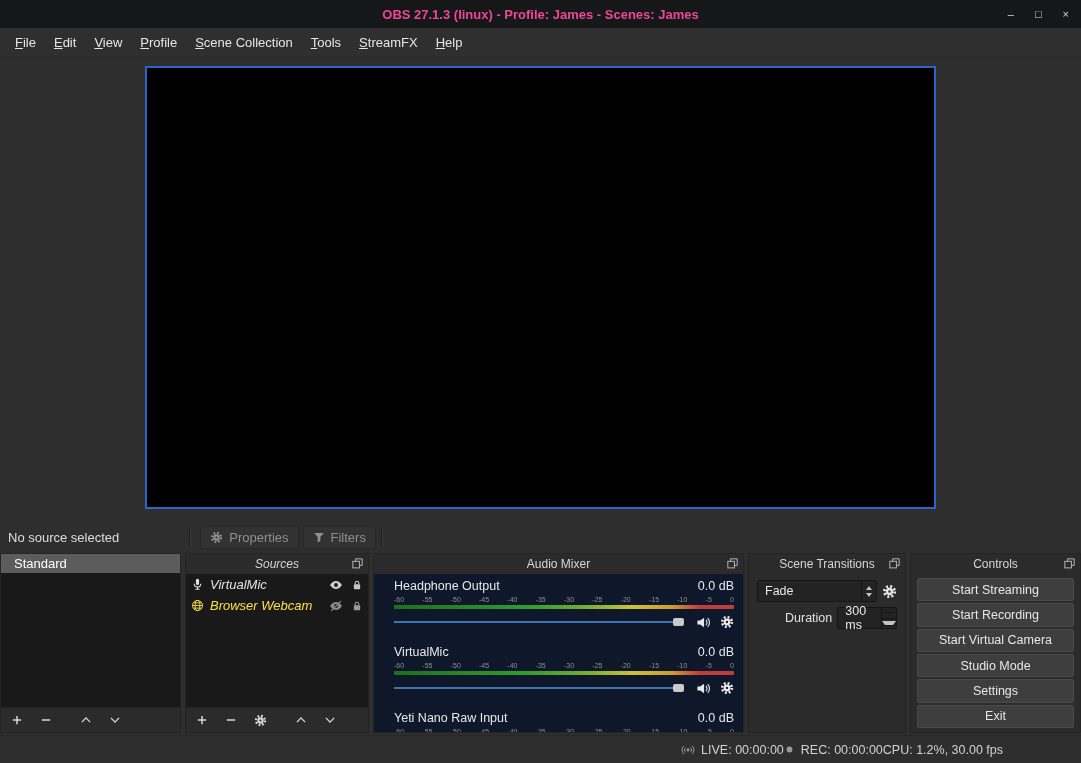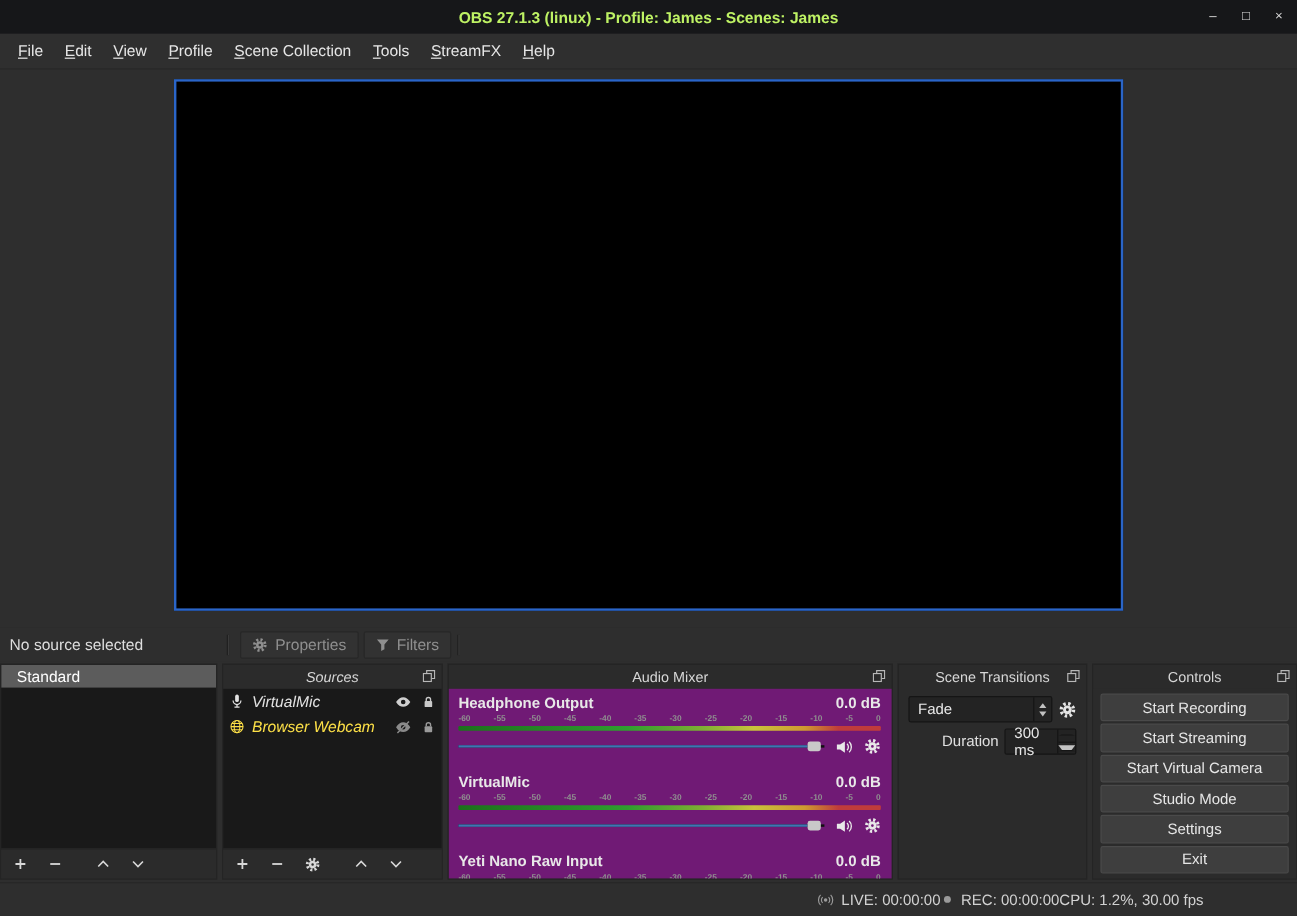--- a/index.html
+++ b/index.html
@@ -1,21 +1,21 @@
 <!DOCTYPE html>
 <html style="--preview-border: #2a65c8; --slider-fill: #3f74b4; --selection: #5c5c5c; --meter-green: #2f9e2f; --meter-yellow: #c9c23b; --meter-red: #c03b3b;"><head>
 <meta charset="utf-8">
 <style>
   * { margin:0; padding:0; box-sizing:border-box; }
   html,body { width:1081px; height:763px; overflow:hidden; }
   body { font-family:"Liberation Sans","DejaVu Sans",sans-serif; background:#2e2e2e; color:#e2e2e2; font-size:13px; cursor:default; }
 
   
   .titlebar { height:28px; background:#161719; display:flex; align-items:center; justify-content:center; position:relative; }
-  .title { font-weight:bold; font-size:13px; color:#bef264; }
+  .title { font-weight:bold; font-size:13px; color:#ec4899; }
   .win-btns { position:absolute; right:12px; top:0; height:100%; display:flex; align-items:center; gap:21px; }
   .win-btn { font-size:11px; color:#dcdcdc; line-height:1; }
 
   
   .menubar { height:30px; background:#2f2f2f; display:flex; align-items:center; padding:8px 6px; border-bottom:1px solid #272727; }
   .menu-item { display:inline-block; padding:5px 9px; font-size:13px; color:#e6e6e6; }
   .menu-item::first-letter { text-decoration:underline; }
 
   
   .preview-wrap { height:465px; position:relative; background:#2e2e2e; }
@@ -46,21 +46,21 @@
 
   
   .src-row { height:21px; display:flex; align-items:center; gap:6px; padding:0 5px; color:#e2e2e2; }
   .src-row .row-icons { margin-left:auto; display:flex; align-items:center; gap:8px; color:#cfcfcf; }
   .src-row .lock { color:#c8c8c8; }
   .src-row.dim { color:#fde047; }
   .src-row.dim .row-icons { color:#8a8a8a; }
   .src-row.dim .lock { color:#9a9a9a; }
 
   
-  .mx-body { flex:1; background:#701a75; overflow:hidden; padding:4px 9px 0 8px;font-weight:bold; }
+  .mx-body { flex:1; background:#0f172a; overflow:hidden; padding:4px 9px 0 20px; }
   .mx-ch { margin-bottom:12px; }
   .mx-top { display:flex; justify-content:space-between; align-items:center; font-size:12.5px; height:16px; color:#e8e8e8; }
   .ticks { display:flex; justify-content:space-between; font-size:7px; color:#8f8f8f; height:9px; line-height:9px; margin-top:1px; }
   .meter { height:4px; border-radius:1px; margin-top:1px;
     background:linear-gradient(90deg,#1c701c 0%, var(--meter-green,#2f9e2f) 40%, #7fae33 58%, var(--meter-yellow,#c9c23b) 70%, #cf9a30 82%, var(--meter-red,#c03b3b) 90%, var(--meter-red,#c03b3b) 100%); }
   .mx-slider { display:flex; align-items:center; gap:9px; height:20px; margin-top:3px; color:#e8e8e8; }
   .sl-track { flex:1; position:relative; height:14px; }
   .sl-track::before { content:""; position:absolute; left:0; right:0; top:6px; height:2px; background:#101010; }
   .sl-fill { position:absolute; left:0; right:14px; top:6px; height:2px; background:var(--slider-fill,#3f74b4); }
   .sl-handle { position:absolute; right:3px; top:3px; width:11px; height:8px; border-radius:2px; background:#c9c9c9; }
@@ -421,22 +421,22 @@
   </section>
 
   <section class="panel panel-controls">
     <div class="p-head">
       <span>Controls</span>
       <svg class="ic popout" viewBox="0 0 16 16" width="11" height="11">
           <use href="#i-popout"></use>
         </svg>
     </div>
     <div class="ctrl-body">
+      <button class="ctrl-btn">Start Streaming</button>
       <button class="ctrl-btn">Start Recording</button>
-      <button class="ctrl-btn">Start Streaming</button>
       <button class="ctrl-btn">Start Virtual Camera</button>
       <button class="ctrl-btn">Studio Mode</button>
       <button class="ctrl-btn">Settings</button>
       <button class="ctrl-btn">Exit</button>
     </div>
   </section>
 
 </div>
 
 <footer class="statusbar">

